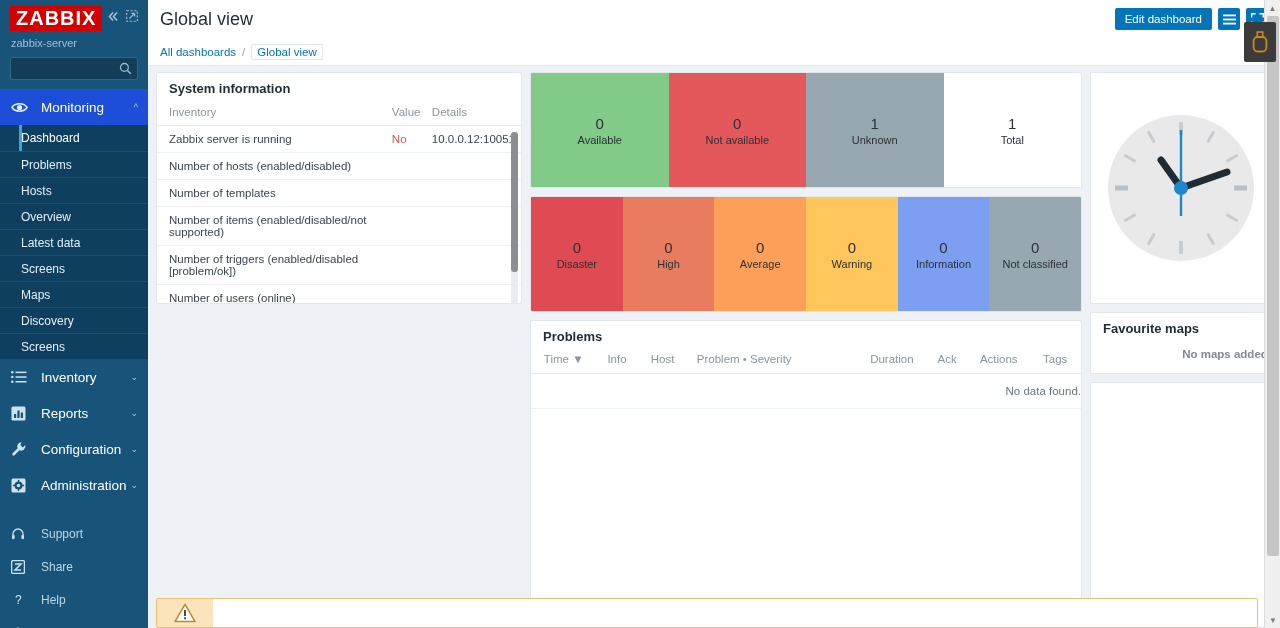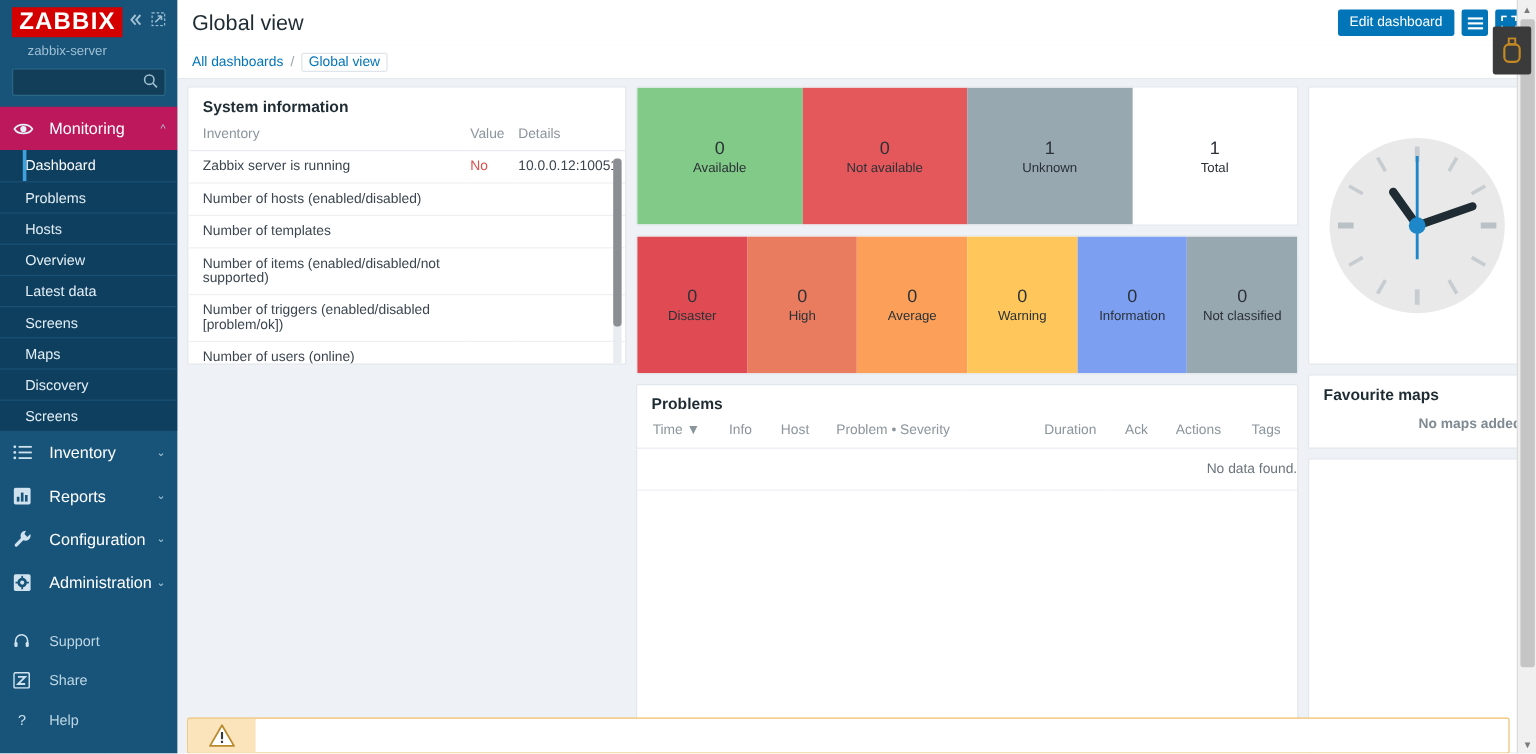--- a/index.html
+++ b/index.html
@@ -22,21 +22,21 @@
   .sb-logo {
     background: #d40000; color: #fff;
     font-weight: bold; font-size: 20px; letter-spacing: 1px;
     padding: 2px 6px 3px 6px; line-height: 1;
     font-family: "Liberation Sans", sans-serif;
   }
   .sb-top-icons { margin-left: auto; display: flex; gap: 7px; padding-top: 4px; }
   .sb-ic { color: #8fb5ca; font-size: 13px; line-height: 1; cursor: pointer; }
   .sb-ic svg { display: block; }
   .sb-server {
-    font-size: 11px; color: #9fc0d3; padding: 6px 0 0 11px; margin-left: 12px;
+    font-size: 11px; color: #9fc0d3; padding: 6px 0 0 11px;
   }
   .sb-search-wrap { padding: 8px 10px 9px 10px; }
   .sb-search {
     width: 100%; height: 23px; background: #123e59;
     border: 1px solid #2b6888; border-radius: 2px;
     position: relative;
   }
   .sb-search input {
     width: 100%; height: 100%; background: transparent; border: 0;
     outline: none; color: #e6f0f6; font-size: 11px; padding: 0 24px 0 6px;
@@ -49,21 +49,21 @@
   .nav-group { }
   .nav-top {
     display: flex; align-items: center; height: 36px;
     padding: 0 10px 0 11px; font-size: 13.5px; color: #ffffff;
     cursor: pointer; position: relative;
   }
   .nav-top .nicon { width: 22px; display: flex; align-items: center; color: #d7e6ef; }
   .nav-top .nlabel { margin-left: 8px; }
   .nav-top .chev { margin-left: auto; font-size: 9px; color: #a8c7d8; }
 
-  .mon-header { background: #be185d; }
+  .mon-header { background: #1d4ed8; }
   .submenu { background: #0e3f5f; }
   .subitem {
     height: 26px; display: flex; align-items: center;
     padding-left: 21px; font-size: 12px; color: #e3eff6;
     border-top: 1px solid #1a5076; cursor: pointer; position: relative;
   }
   .subitem:first-child { border-top: 0; }
   .subitem.sel::before {
     content: ""; position: absolute; left: 19px; top: 0; bottom: 0;
     width: 3px; background: #3ea2dc;

